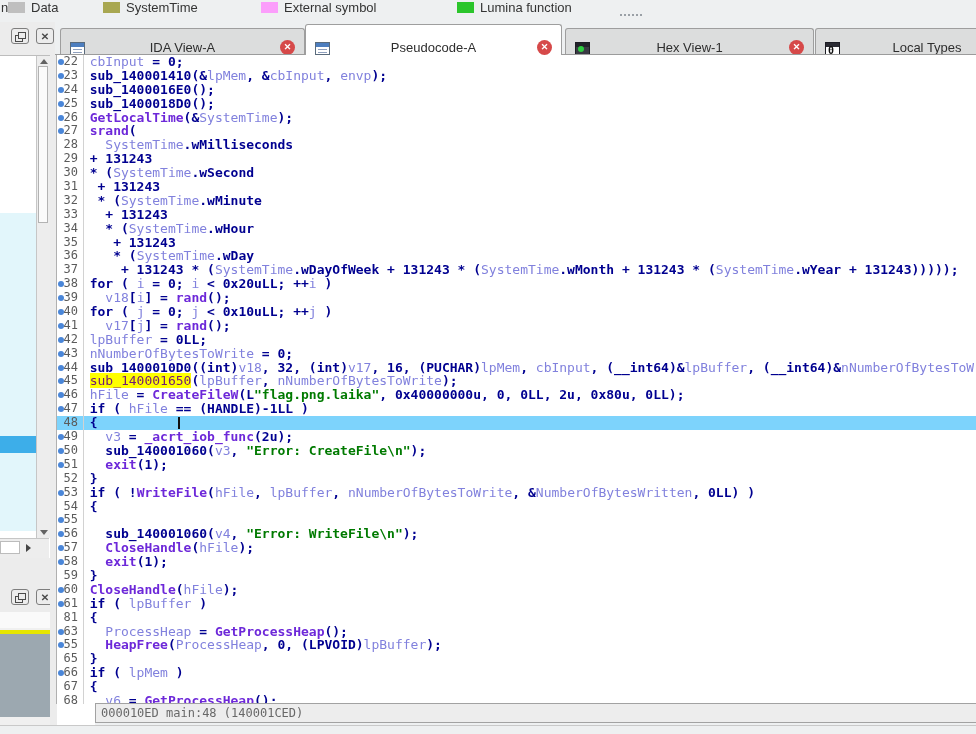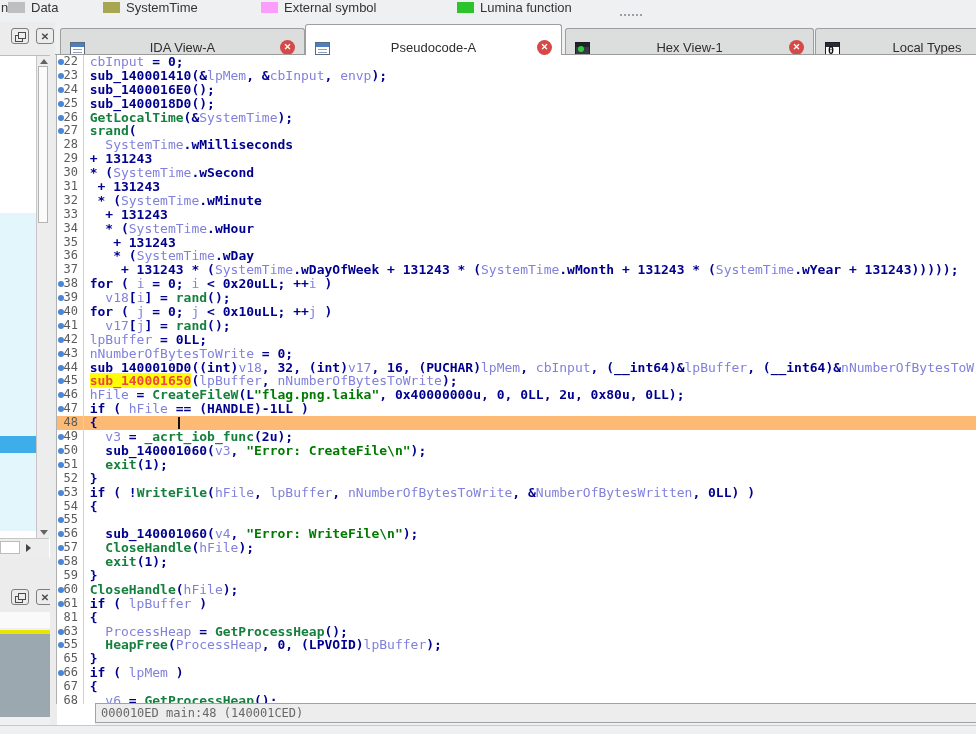--- a/index.html
+++ b/index.html
@@ -61,29 +61,29 @@
   .p2white{position:absolute;left:0;top:0;width:50px;height:16px;background:#fafafa}
   .yline{position:absolute;left:0;top:18px;width:50px;height:4px;background:#e6e600}
   .slate{position:absolute;left:0;top:22px;width:50px;height:83px;background:#9ca8b0}
   .gapstrip{position:absolute;left:50px;top:55px;width:7px;height:670px;background:#ececec}
   
   .codewrap{position:absolute;left:56px;top:55px;width:920px;height:649px;background:#ffffff;
        border-left:1px solid #b0b0b0;box-sizing:border-box;overflow:hidden;
        font-family:"DejaVu Sans Mono","Liberation Mono",monospace;font-size:13px}
   .crow{position:relative;height:13.9px;line-height:13.9px;white-space:pre}
   .crow::before{content:"";position:absolute;left:26px;top:0;bottom:0;width:1px;background:#d2d2d2}
-  .crow.hl{background:#fdba74}
+  .crow.hl{background:#7dd3fc}
   .dot{position:absolute;left:1px;top:4px;width:6px;height:6px;border-radius:50%;background:#4a86d8}
   .lnum{position:absolute;left:0;top:0;width:21px;text-align:right;font-size:12px;color:#5b5b5b}
   .ltxt{position:absolute;left:17px;top:0}
   .tk-n{color:#000090;font-weight:bold}
   .tk-v{color:#8181dd}
-  .tk-a{color:#15803d;font-weight:bold}
+  .tk-a{color:#6d28d9;font-weight:bold}
   .tk-s{color:#007a00;font-weight:bold}
-  .tk-h{color:#ef4444;font-weight:bold;background:#ffff00}
+  .tk-h{color:#701a75;font-weight:normal;background:#ffff00}
   .cursor{position:absolute;left:121px;top:1px;width:2px;height:12px;background:#111}
   
   .status-backing{position:absolute;left:57px;top:704px;width:38px;height:21px;background:#fff}
   .statusbox{position:absolute;left:95px;top:703px;width:885px;height:20px;box-sizing:border-box;
        background:#ededed;border:1px solid #a2a2a2;font-family:"DejaVu Sans Mono","Liberation Mono",monospace;
        font-size:12px;color:#686868;line-height:18px;padding-left:5px;white-space:pre}
   .bottombar{position:absolute;left:0;top:725px;width:976px;height:9px;background:#eef0f1;border-top:1px solid #c9c9c9}
 </style>
 </head>
 <body>

